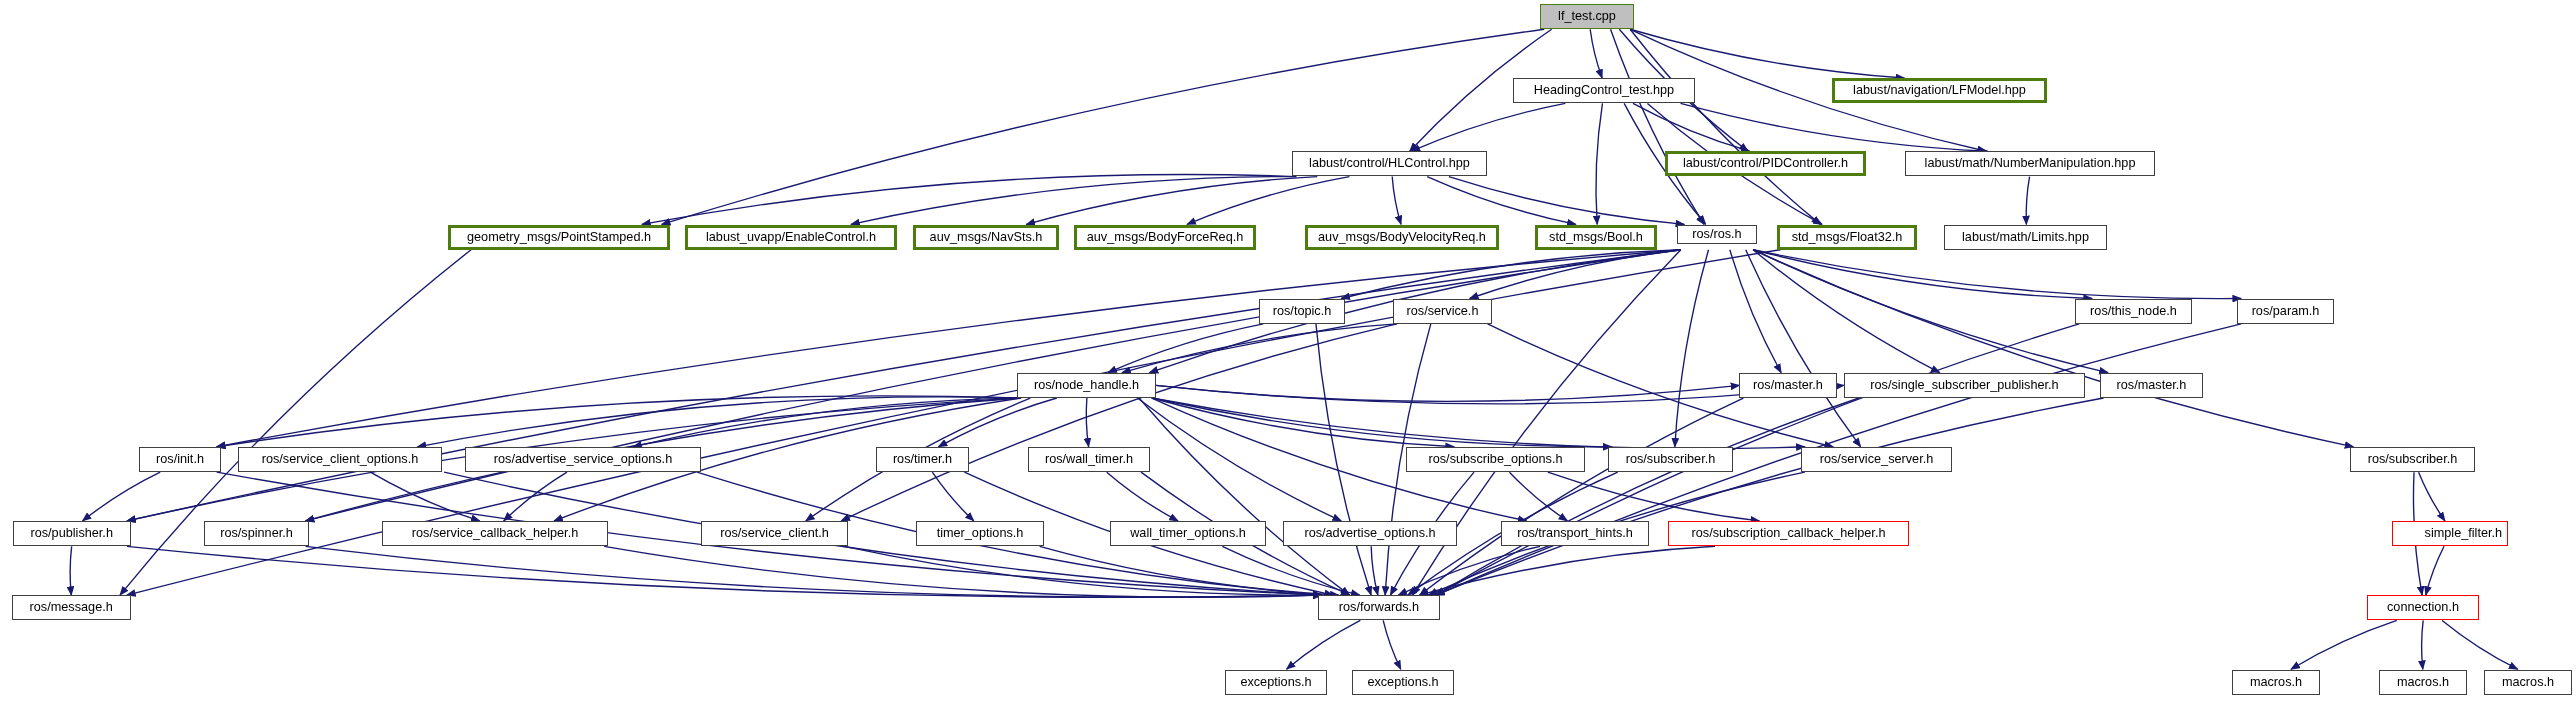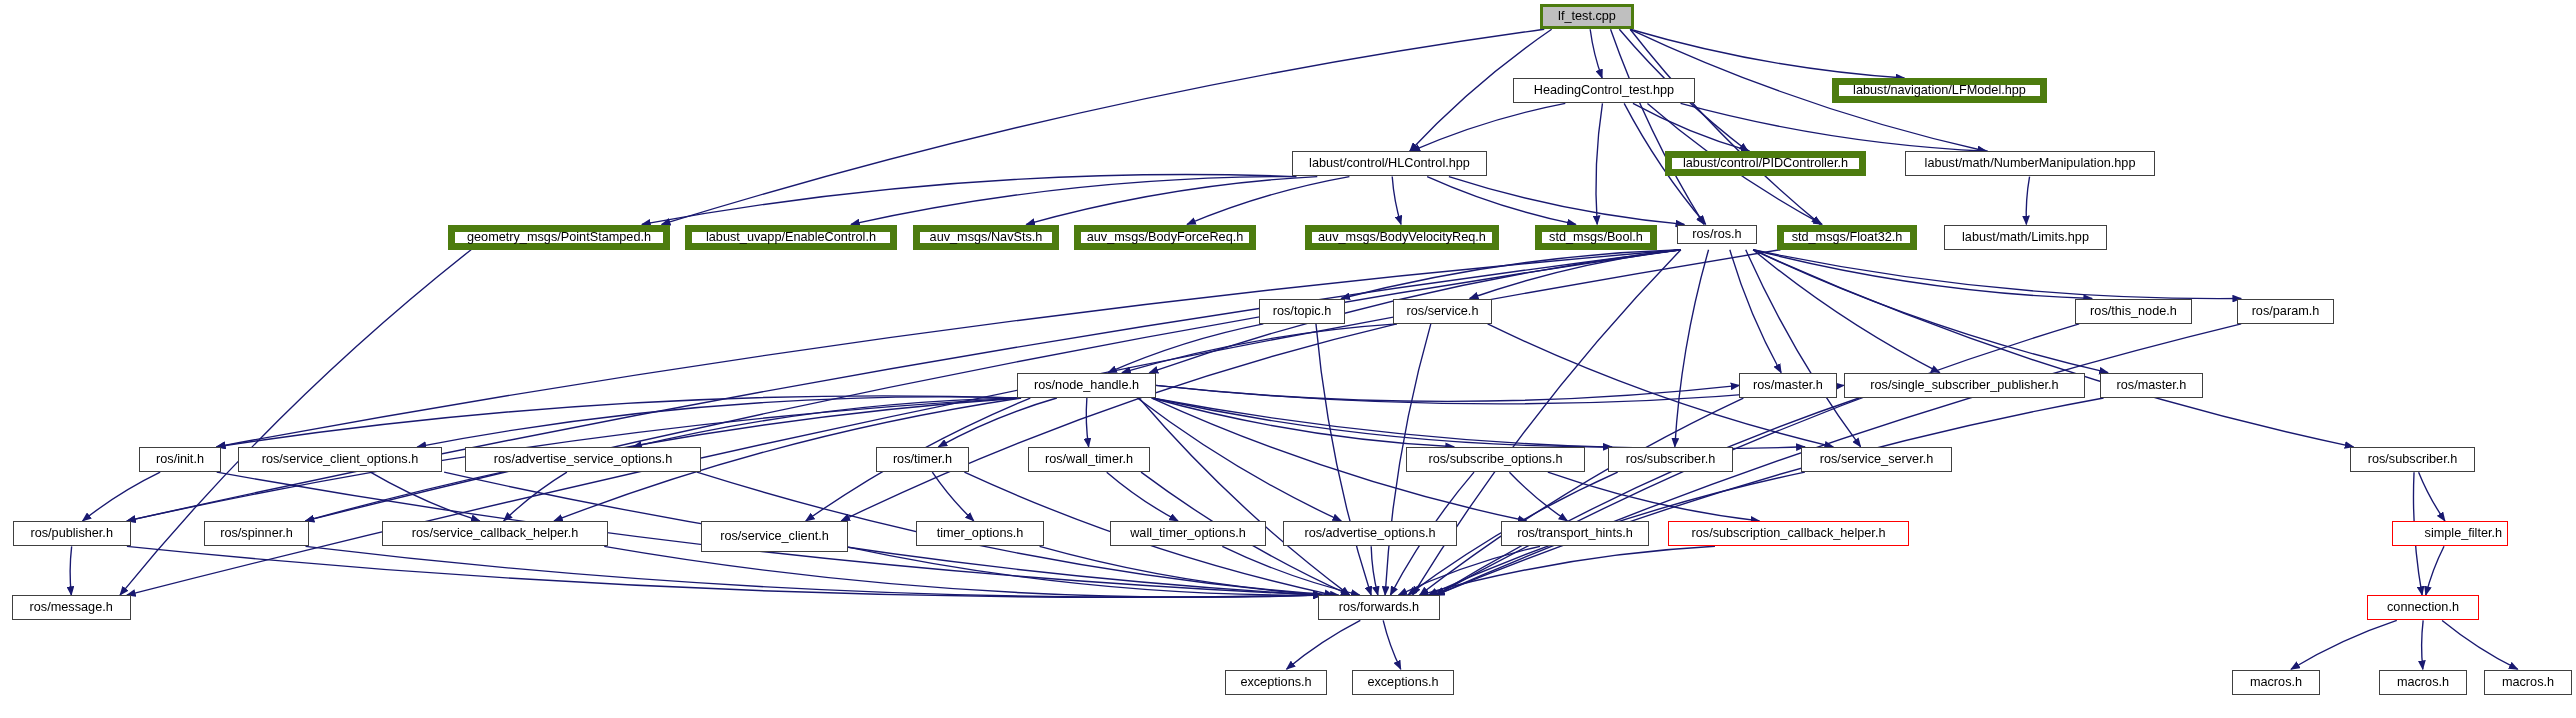--- a/index.html
+++ b/index.html
@@ -1,22 +1,22 @@
 <!DOCTYPE html>
 <html><head>
 <meta charset="utf-8">
 <style>
   html,body{margin:0;padding:0;background:#ffffff;}
   body{font-family:"Liberation Sans","DejaVu Sans",sans-serif;}
   #graph-root{position:relative;width:2576px;height:718px;background:#fff;overflow:hidden;}
   svg.edges{position:absolute;left:0;top:0;width:2576px;height:718px;}
   .node{position:absolute;box-sizing:border-box;display:flex;align-items:center;
-        justify-content:center;background:#ffffff;border:7px solid #4d7c0f;
+        justify-content:center;background:#ffffff;border:3px solid #4d7c0f;
         color:#000000;white-space:nowrap;line-height:1;}
-  .node.root{background:#bfbfbf;border:3px solid #4d7c0f;}
+  .node.root{background:#bfbfbf;border:1px solid #4d7c0f;}
   .node.dark{border:1px solid #404040;}
   .node.red{border:1px solid #ff0000;}
   .node .lbl{display:block;padding:0 4.9px;}
 </style>
 </head>
 <body>
 
 <div id="graph-root">
   <svg class="edges" viewBox="0 0 2639 736" preserveAspectRatio="none">
     <defs>
@@ -226,21 +226,21 @@
       </div>
       <div class="node dark" style="left: 12.7px; top: 521px; width: 118px; height: 25px; font-size: 12.7px;">
         <span class="lbl">ros/publisher.h</span>
       </div>
       <div class="node dark" style="left: 204px; top: 521px; width: 105px; height: 25px; font-size: 12.7px;">
         <span class="lbl">ros/spinner.h</span>
       </div>
       <div class="node dark" style="left: 382px; top: 521px; width: 226px; height: 25px; font-size: 12.7px;">
         <span class="lbl">ros/service_callback_helper.h</span>
       </div>
-      <div class="node dark" style="left: 701px; top: 521px; width: 147px; height: 31px; font-size: 12.7px;">
+      <div class="node dark" style="left: 701px; top: 521px; width: 147px; height: 25px; font-size: 12.7px;">
         <span class="lbl">ros/service_client.h</span>
       </div>
       <div class="node dark" style="left: 916px; top: 521px; width: 128px; height: 25px; font-size: 12.7px;">
         <span class="lbl">timer_options.h</span>
       </div>
       <div class="node dark" style="left: 1110px; top: 521px; width: 156px; height: 25px; font-size: 12.7px;">
         <span class="lbl">wall_timer_options.h</span>
       </div>
       <div class="node dark" style="left: 1283px; top: 521px; width: 174px; height: 25px; font-size: 12.7px;">
         <span class="lbl">ros/advertise_options.h</span>

